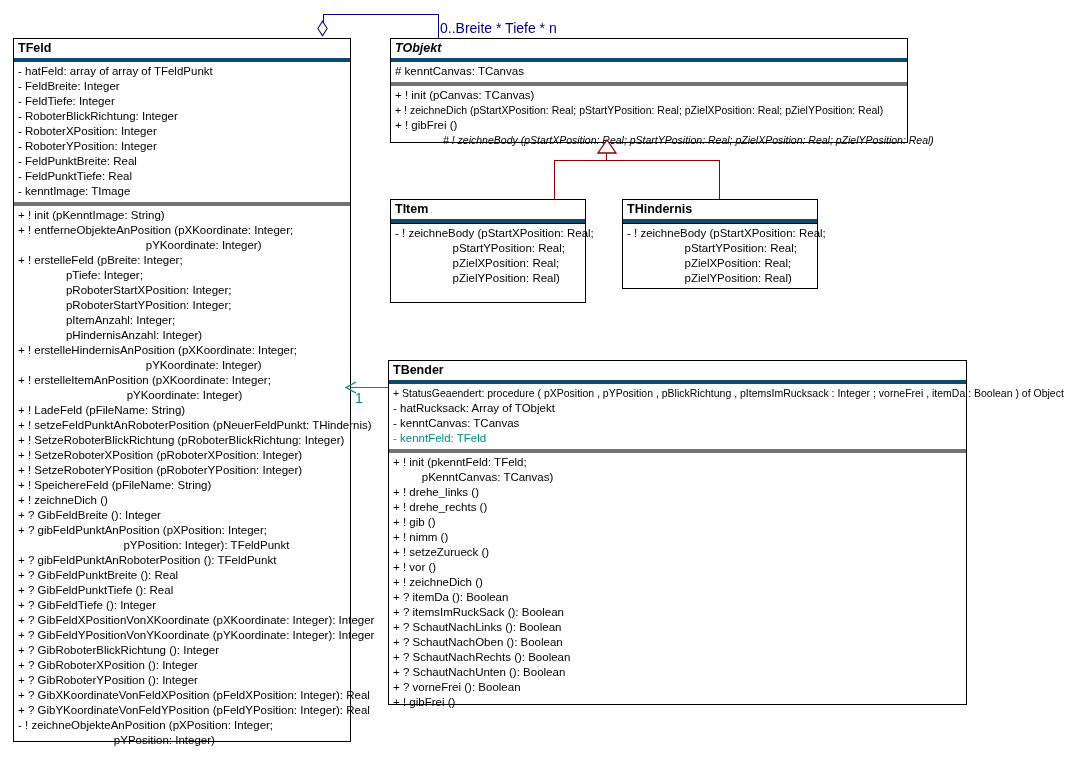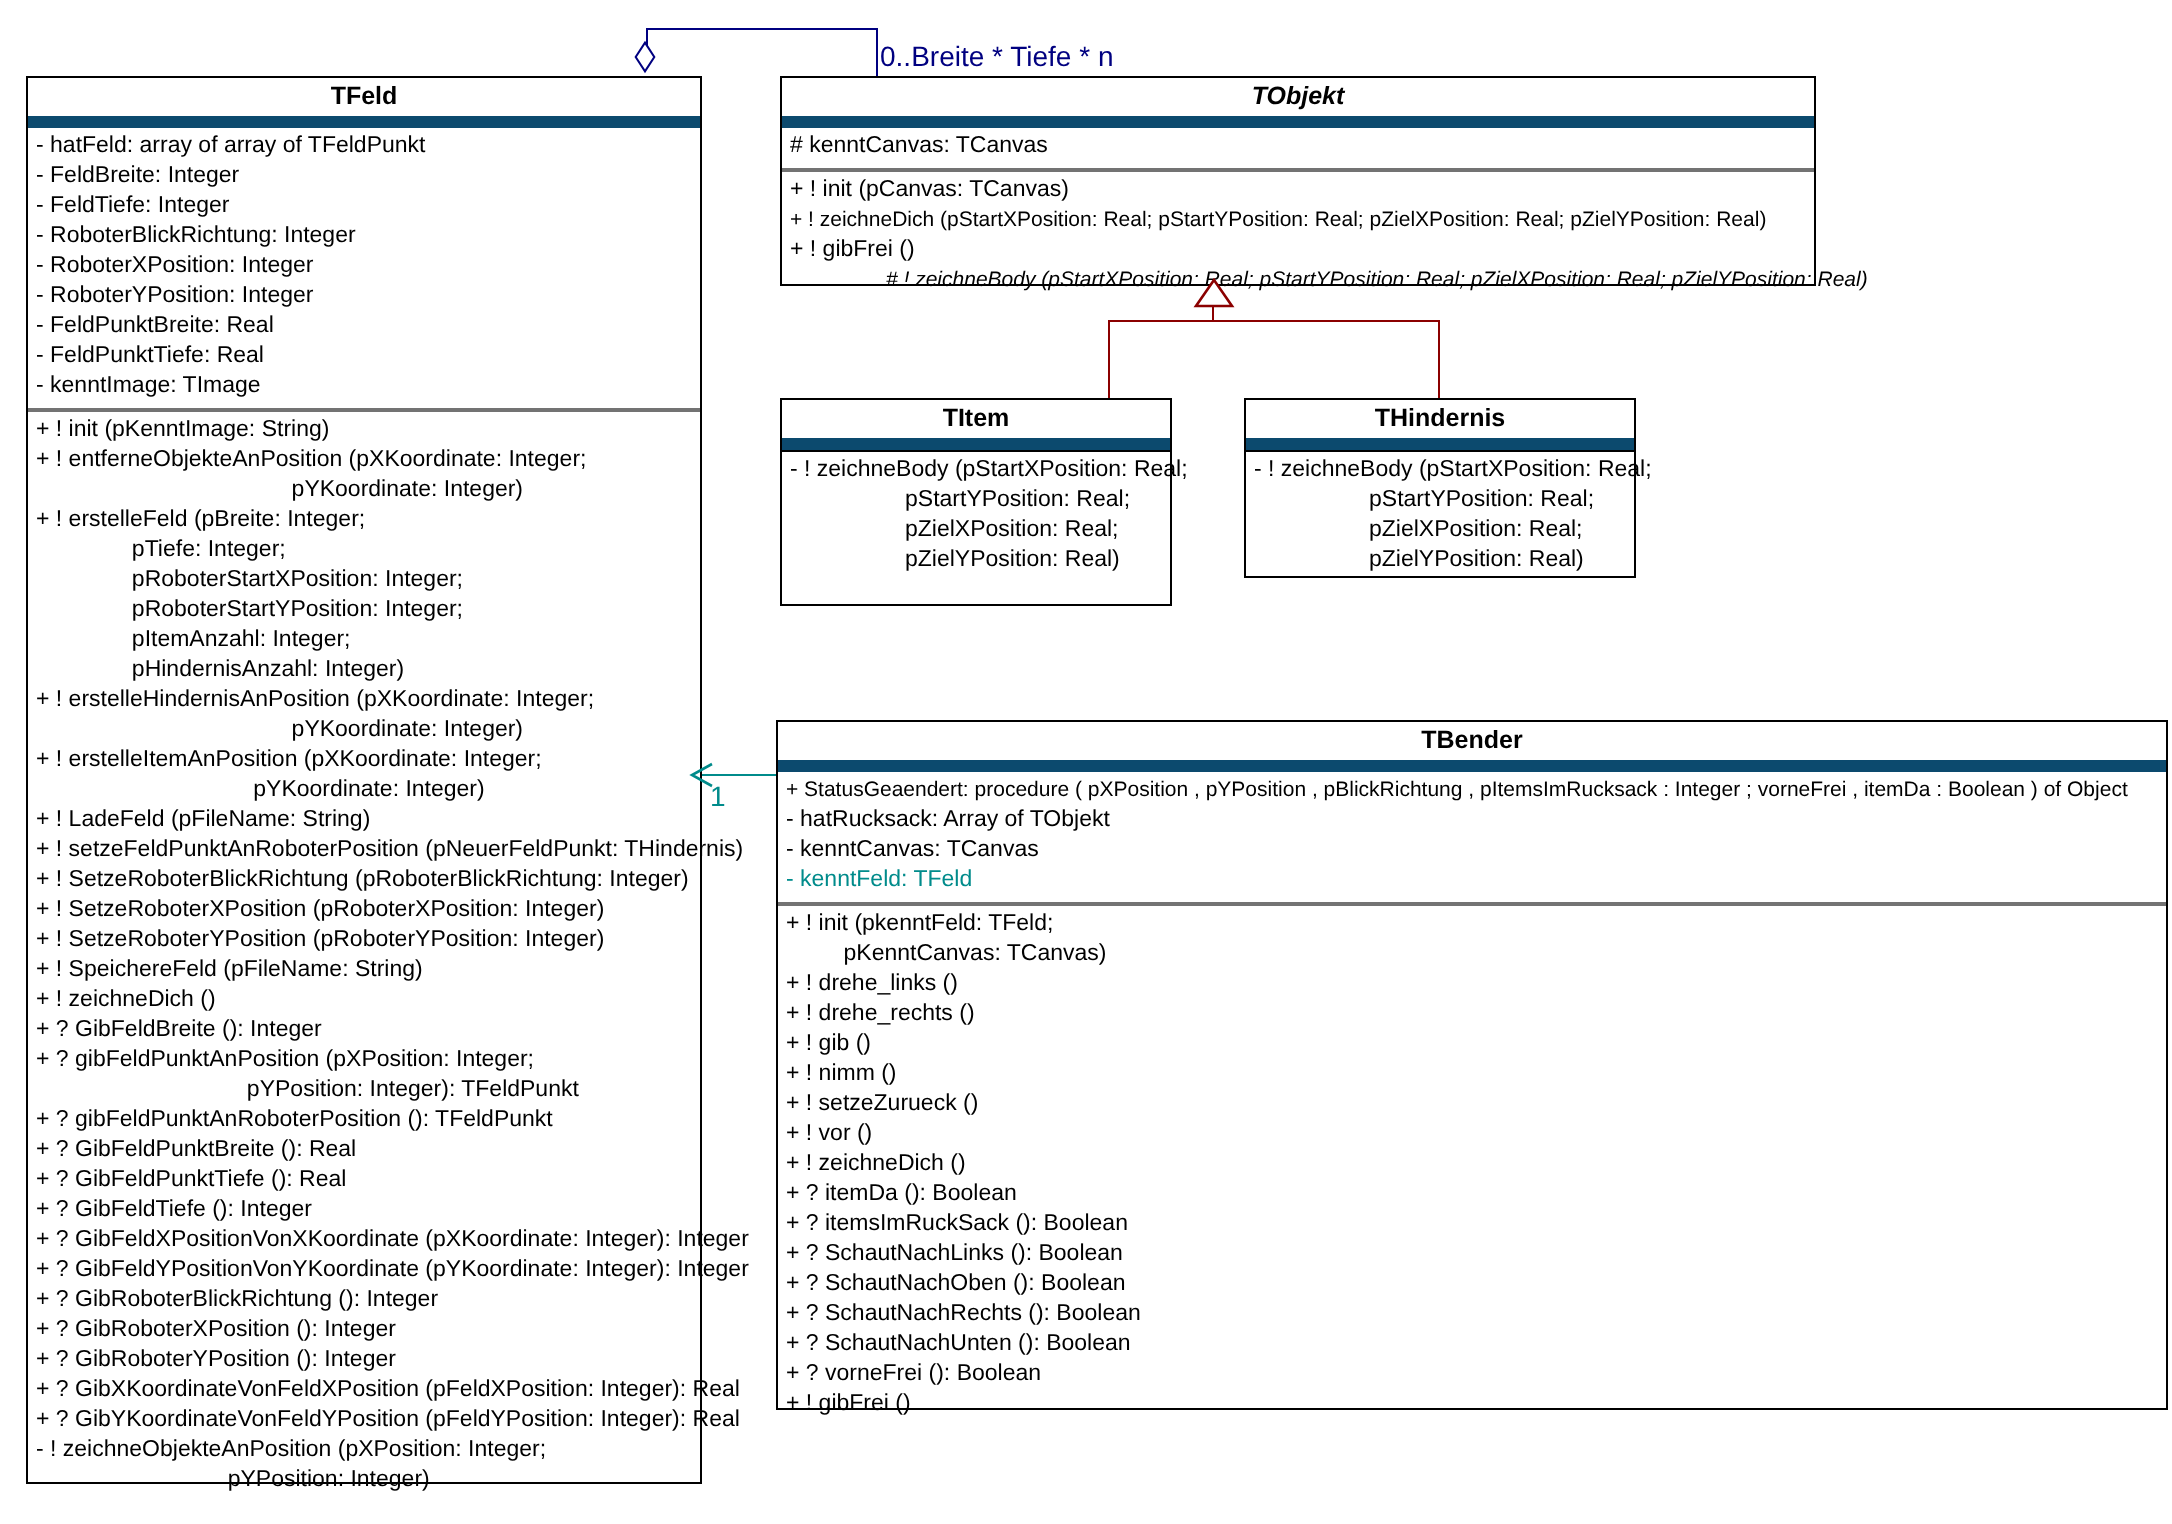--- a/index.html
+++ b/index.html
@@ -16,33 +16,32 @@
     overflow: hidden;
     background: #ffffff;
   }
   .uml-class {
     position: absolute;
     border: 1px solid #000000;
     background: #ffffff;
     z-index: 5;
   }
   .class-title {
-    text-align: center;
     font-weight: bold;
     font-size: 12.5px;
     color: #000000;
     padding: 2px 4px 3px 4px;
-    border-bottom: 6px solid #0c4a6e;
+    border-bottom: 4px solid #0c4a6e;
     line-height: 14px;
     white-space: nowrap;
   }
   .class-title.abstract { font-style: italic; }
   .compartment {
     padding: 2px 3px 3px 4px;
-    border-bottom: 2px solid #737373;
+    border-bottom: 4px solid #737373;
   }
   .compartment.last { border-bottom: none; }
   .member {
     font-size: 11.5px;
     line-height: 15px;
     color: #000000;
     white-space: pre;
     font-family: "Liberation Sans", sans-serif;
   }
   .member.abstract-m { font-style: italic; margin-left: 48px; }
@@ -184,21 +183,21 @@
   <div class="uml-class" style="left:622px; top:199px; width:196px; height:90px;">
     <div class="class-title">THindernis</div>
     <div class="compartment last" style="border-top:1px solid #000;">
       <div class="member">- ! zeichneBody (pStartXPosition: Real;
                   pStartYPosition: Real;
                   pZielXPosition: Real;
                   pZielYPosition: Real)</div>
     </div>
   </div>
 
-  <div class="uml-class" style="left:388px; top:360px; width:696px; height:345px;">
+  <div class="uml-class" style="left:388px; top:360px; width:579px; height:345px;">
     <div class="class-title">TBender</div>
     <div class="compartment">
       <div class="member tiny">+ StatusGeaendert: procedure ( pXPosition , pYPosition , pBlickRichtung , pItemsImRucksack : Integer ; vorneFrei , itemDa : Boolean ) of Object</div>
       <div class="member">- hatRucksack: Array of TObjekt</div>
       <div class="member">- kenntCanvas: TCanvas</div>
       <div class="member teal">- kenntFeld: TFeld</div>
     </div>
     <div class="compartment last">
       <div class="member">+ ! init (pkenntFeld: TFeld;
          pKenntCanvas: TCanvas)</div>

